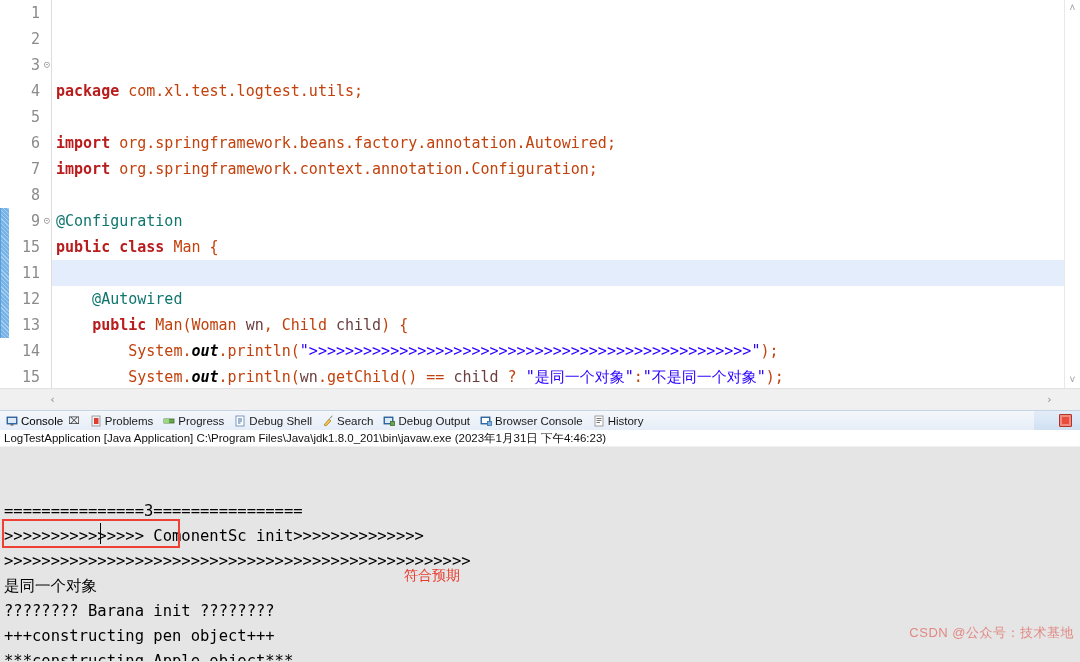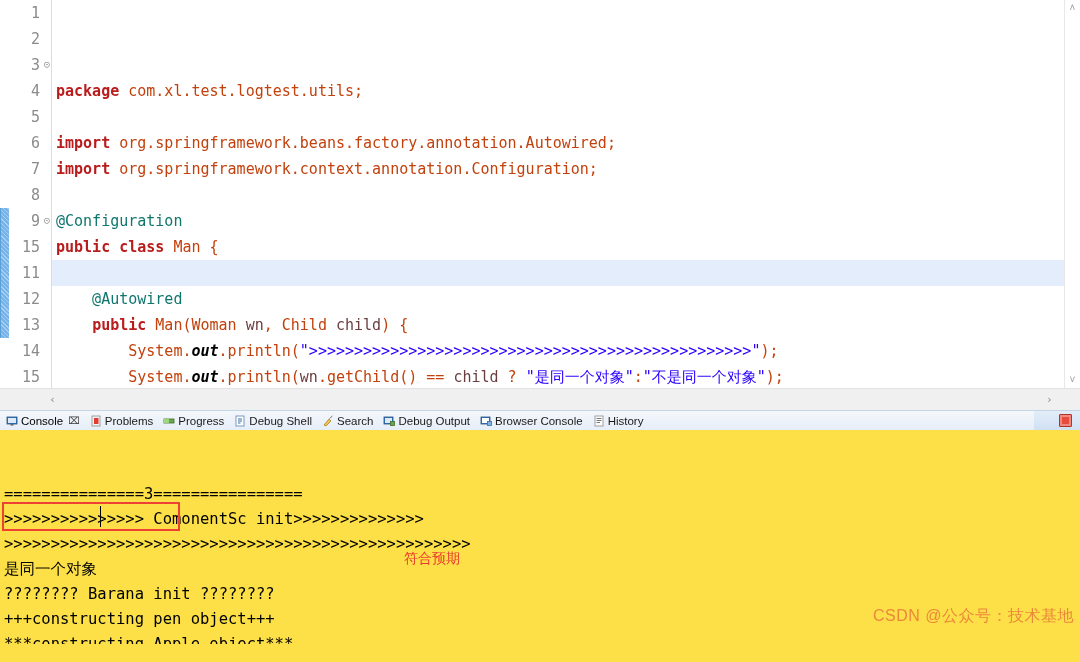--- a/index.html
+++ b/index.html
@@ -90,21 +90,21 @@
   .ed-vscroll .vup, .ed-vscroll .vdn {
     position:absolute; left:0; width:15px; height:16px;
     text-align:center; font-size:10px; line-height:16px; color:#9a9a9a;
   }
   .ed-vscroll .vup { top:0; }
   .ed-vscroll .vdn { bottom:0; }
 
   
   .console-panel {
     position:absolute; left:0; top:410px; width:1080px; height:252px;
-    background:#fde047;
+    background:#e5e5e5;
   }
   .tabbar {
     position:relative; height:20px; width:1080px;
     background: linear-gradient(to bottom, #f4f7fb 0%, #e6eef8 100%);
     border-top:1px solid #c5d4e5;
     display:flex; align-items:center; padding-left:3px;
     overflow:hidden;
   }
   .tab {
     display:flex; align-items:center; height:19px;
@@ -151,21 +151,21 @@
     background:#000; z-index:4;
   }
   .redlabel {
     position:absolute; left:404px; top:76px;
     font-family:"Liberation Sans", sans-serif;
     font-size:14px; color:#e8392b; z-index:3; white-space:nowrap;margin-top:40px;
   }
   .watermark {
     position:absolute; right:6px; bottom:16px;
     font-family:"Liberation Sans", sans-serif;
-    font-size:16px; color:rgba(220,60,50,.55);
+    font-size:13px; color:rgba(220,60,50,.55);
     letter-spacing:.5px; white-space:nowrap; z-index:5;
   }
 </style>
 </head>
 <body>
 
 <div id="app">
 
   <div class="editor">
     <div class="editor-body">
@@ -291,20 +291,21 @@
               <line x1="3.5" y1="3.5" x2="8.5" y2="3.5" stroke="#7a7a7a" stroke-width="1"></line>
               <line x1="3.5" y1="5.5" x2="8.5" y2="5.5" stroke="#7a7a7a" stroke-width="1"></line>
               <line x1="3.5" y1="7.5" x2="7" y2="7.5" stroke="#7a7a7a" stroke-width="1"></line>
             </svg></span>
           <span>History</span>
         </div>
         <div class="tabbar-right"></div>
       <div class="stop-btn"></div>
     </div>
 
+    <div class="proc-line">LogTestApplication [Java Application] C:\Program Files\Java\jdk1.8.0_201\bin\javaw.exe (2023年1月31日 下午4:46:23)</div>
 
     <div class="console-out">
       <div id="outLines"><div class="oline">===============3================</div><div class="oline">&gt;&gt;&gt;&gt;&gt;&gt;&gt;&gt;&gt;&gt;&gt;&gt;&gt;&gt;&gt; ComonentSc init&gt;&gt;&gt;&gt;&gt;&gt;&gt;&gt;&gt;&gt;&gt;&gt;&gt;&gt;</div><div class="oline">&gt;&gt;&gt;&gt;&gt;&gt;&gt;&gt;&gt;&gt;&gt;&gt;&gt;&gt;&gt;&gt;&gt;&gt;&gt;&gt;&gt;&gt;&gt;&gt;&gt;&gt;&gt;&gt;&gt;&gt;&gt;&gt;&gt;&gt;&gt;&gt;&gt;&gt;&gt;&gt;&gt;&gt;&gt;&gt;&gt;&gt;&gt;&gt;&gt;&gt;</div><div class="oline">是同一个对象</div><div class="oline">???????? Barana init ????????</div><div class="oline">+++constructing pen object+++</div><div class="oline">***constructing Apple object***</div></div>
       <div class="redbox"></div>
       <div class="caret"></div>
       <div class="redlabel">符合预期</div>
       <div class="watermark">CSDN @公众号：技术基地</div>
     </div>
   </div>
 </div>

